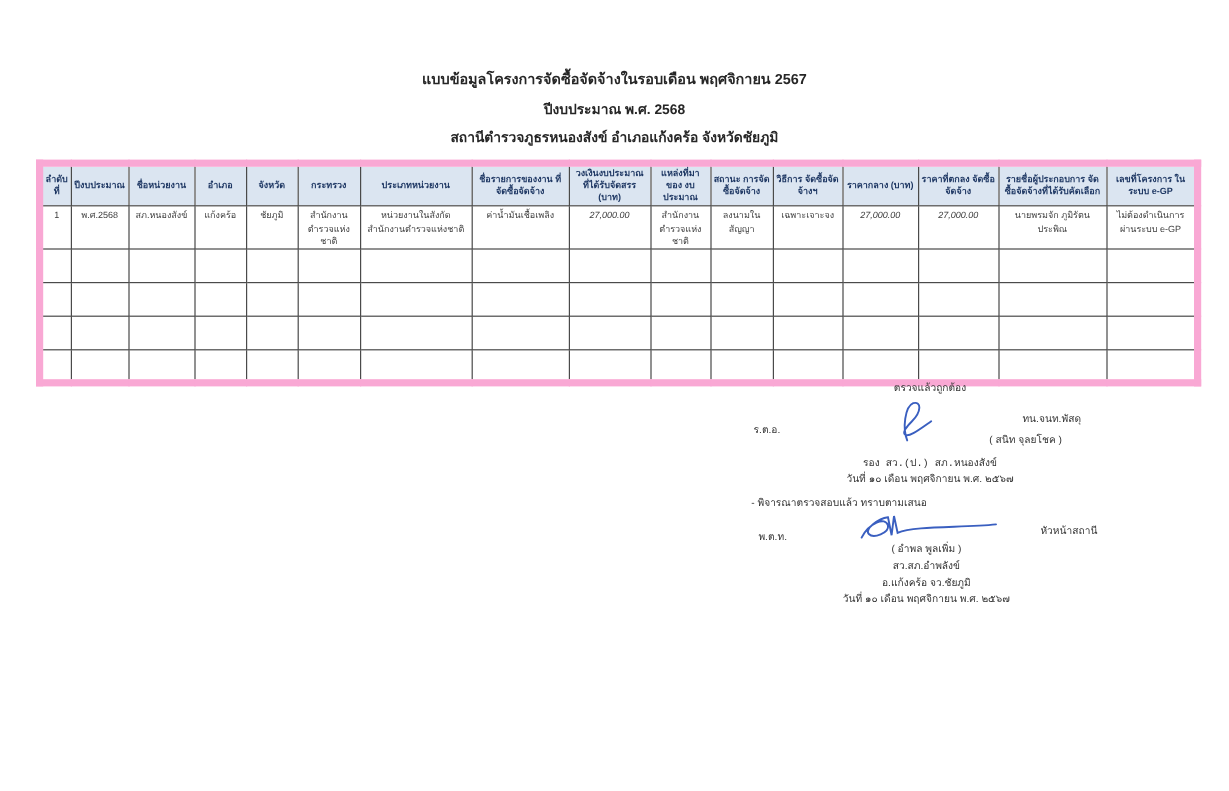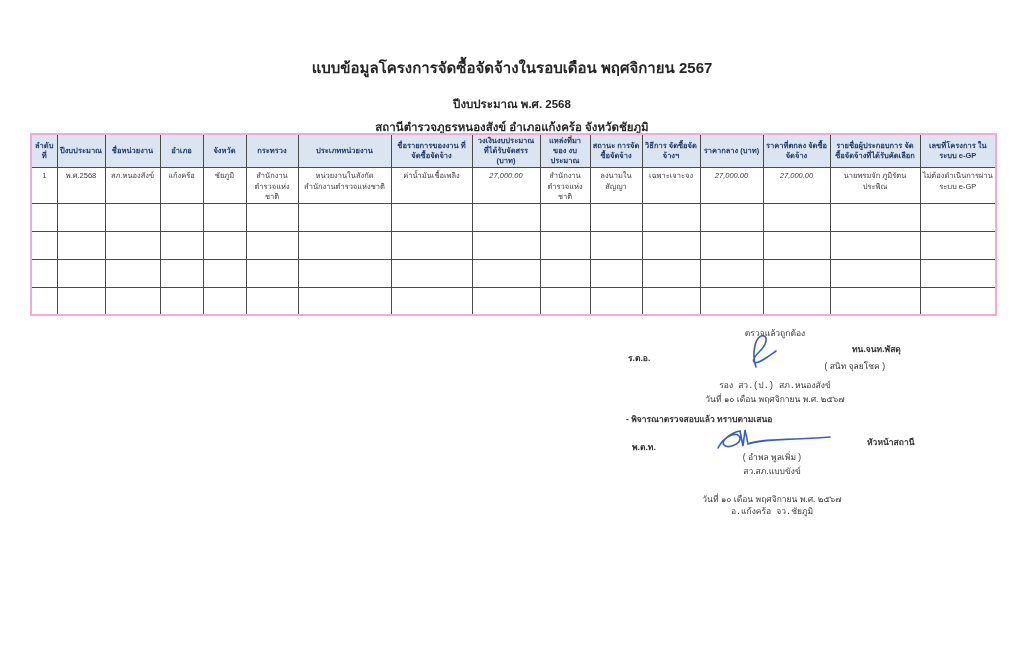--- a/index.html
+++ b/index.html
@@ -9,28 +9,28 @@
     width: 1024px; height: 659px;
     background: #ffffff;
     font-family: "Liberation Sans", "DejaVu Sans", sans-serif;
     color: #2b2b2b;
     overflow: hidden;
   }
   .titles {
     position: absolute; top: 60px; left: 0; width: 1024px;
     text-align: center; font-weight: bold; color: #262626;
   }
-  .title-main { font-size: 15px; line-height: 1.0; }
-  .title-year { font-size: 11.5px; margin-top: 20px; }
+  .title-main { font-size: 12px; line-height: 1.0; }
+  .title-year { font-size: 11.5px; margin-top: 10px; }
   .title-station { font-size: 11.5px; margin-top: 5px; }
 
   table.proc {
     position: absolute; left: 30px; top: 133px;
     width: 966px; border-collapse: collapse; table-layout: fixed;
-    border: 2px solid #f9a8d4;
+    border: 6px solid #f9a8d4;
   }
   table.proc th, table.proc td {
     border: 1px solid #4a4a4a;
     font-size: 7.5px; line-height: 1.35;
     vertical-align: middle;
     text-align: center;
     padding: 1px 2px;
     word-wrap: break-word;
     overflow: hidden;
   }
@@ -40,21 +40,21 @@
     font-weight: bold;
     height: 28px;
   }
   table.proc tr.data-row td { height: 32px; vertical-align: top; padding-top: 3px; color: #3b3b3b; }
   table.proc tr.empty-row td { height: 28px; }
   td.al { text-align: left; }
   td.ar { text-align: right; padding-right: 4px; font-style: italic; }
 
   .sig-block { position: absolute; font-size: 8.5px; color: #333333; }
   .sig-center { position: absolute; width: 220px; text-align: center; }
-  .abs { position: absolute; white-space: nowrap; font-weight: bold; }
+  .abs { position: absolute; white-space: nowrap; }
   svg.sig { position: absolute; overflow: visible; }
 </style>
 </head>
 <body>
 
 <div class="titles">
   <div class="title-main">แบบข้อมูลโครงการจัดซื้อจัดจ้างในรอบเดือน พฤศจิกายน 2567</div>
   <div class="title-year">ปีงบประมาณ พ.ศ. 2568</div>
   <div class="title-station">สถานีตำรวจภูธรหนองสังข์  อำเภอแก้งคร้อ  จังหวัดชัยภูมิ</div>
 </div>
@@ -184,35 +184,35 @@
         <td></td>
         <td></td>
         <td></td>
         <td></td>
         <td></td>
       </tr>
 </tbody>
   </table>
 
 <div class="sig-block">
-  <div class="sig-center" style="left:665px; top:326px;">ตรวจแล้วถูกต้อง</div>
+  <div class="sig-center" style="left:665px; top:316px;">ตรวจแล้วถูกต้อง</div>
   <div class="abs" style="left:628px; top:351px;">ร.ต.อ.</div>
   <div class="abs" style="left:852px; top:342px;">ทน.จนท.พัสดุ</div>
   <svg class="sig" style="left:742px; top:331px;" width="52" height="40" viewBox="0 0 52 40">
     <path d="M14 36 C 10 26, 12 8, 19 5 C 26 3, 26 12, 18 20 C 13 25, 10 29, 12 31 C 15 34, 24 27, 34 20" fill="none" stroke="#3a5fc0" stroke-width="1.6" stroke-linecap="round"></path>
   </svg>
   <div class="sig-center" style="left:665px; top:359px;text-align:right;">( สนิท  จุลยโชค )</div>
   <div class="sig-center" style="left:665px; top:378px;font-family:Liberation Mono, monospace;">รอง สว.(ป.) สภ.หนองสังข์</div>
   <div class="sig-center" style="left:665px; top:392px;">วันที่ ๑๐ เดือน พฤศจิกายน พ.ศ. ๒๕๖๗</div>
 </div>
 
 <div class="sig-block">
   <div class="abs" style="left:626px; top:412px;">- พิจารณาตรวจสอบแล้ว ทราบตามเสนอ</div>
   <div class="abs" style="left:632px; top:440px;">พ.ต.ท.</div>
   <div class="abs" style="left:867px; top:435px;">หัวหน้าสถานี</div>
   <svg class="sig" style="left:712px; top:424px;" width="150" height="30" viewBox="0 0 150 30">
     <path d="M6 24 C 12 12, 26 6, 28 14 C 29 20, 16 25, 12 21 C 8 17, 20 8, 28 7 L 31 22 L 33 6 L 36 20 C 50 14, 90 16, 118 13" fill="none" stroke="#3a5fc0" stroke-width="1.6" stroke-linecap="round"></path>
   </svg>
   <div class="sig-center" style="left:662px; top:450px;">( อำพล  พูลเพิ่ม )</div>
-  <div class="sig-center" style="left:662px; top:464px;">สว.สภ.แบบขังข์</div>
-  <div class="sig-center" style="left:662px; top:504px;font-family:Liberation Mono, monospace;">อ.แก้งคร้อ จว.ชัยภูมิ</div>
+  <div class="sig-center" style="left:662px; top:464px;">สว.สภ.อำพลังข์</div>
+  <div class="sig-center" style="left:662px; top:478px;">อ.แก้งคร้อ จว.ชัยภูมิ</div>
   <div class="sig-center" style="left:662px; top:492px;">วันที่ ๑๐ เดือน พฤศจิกายน พ.ศ. ๒๕๖๗</div>
 </div>
 
 </body></html>

